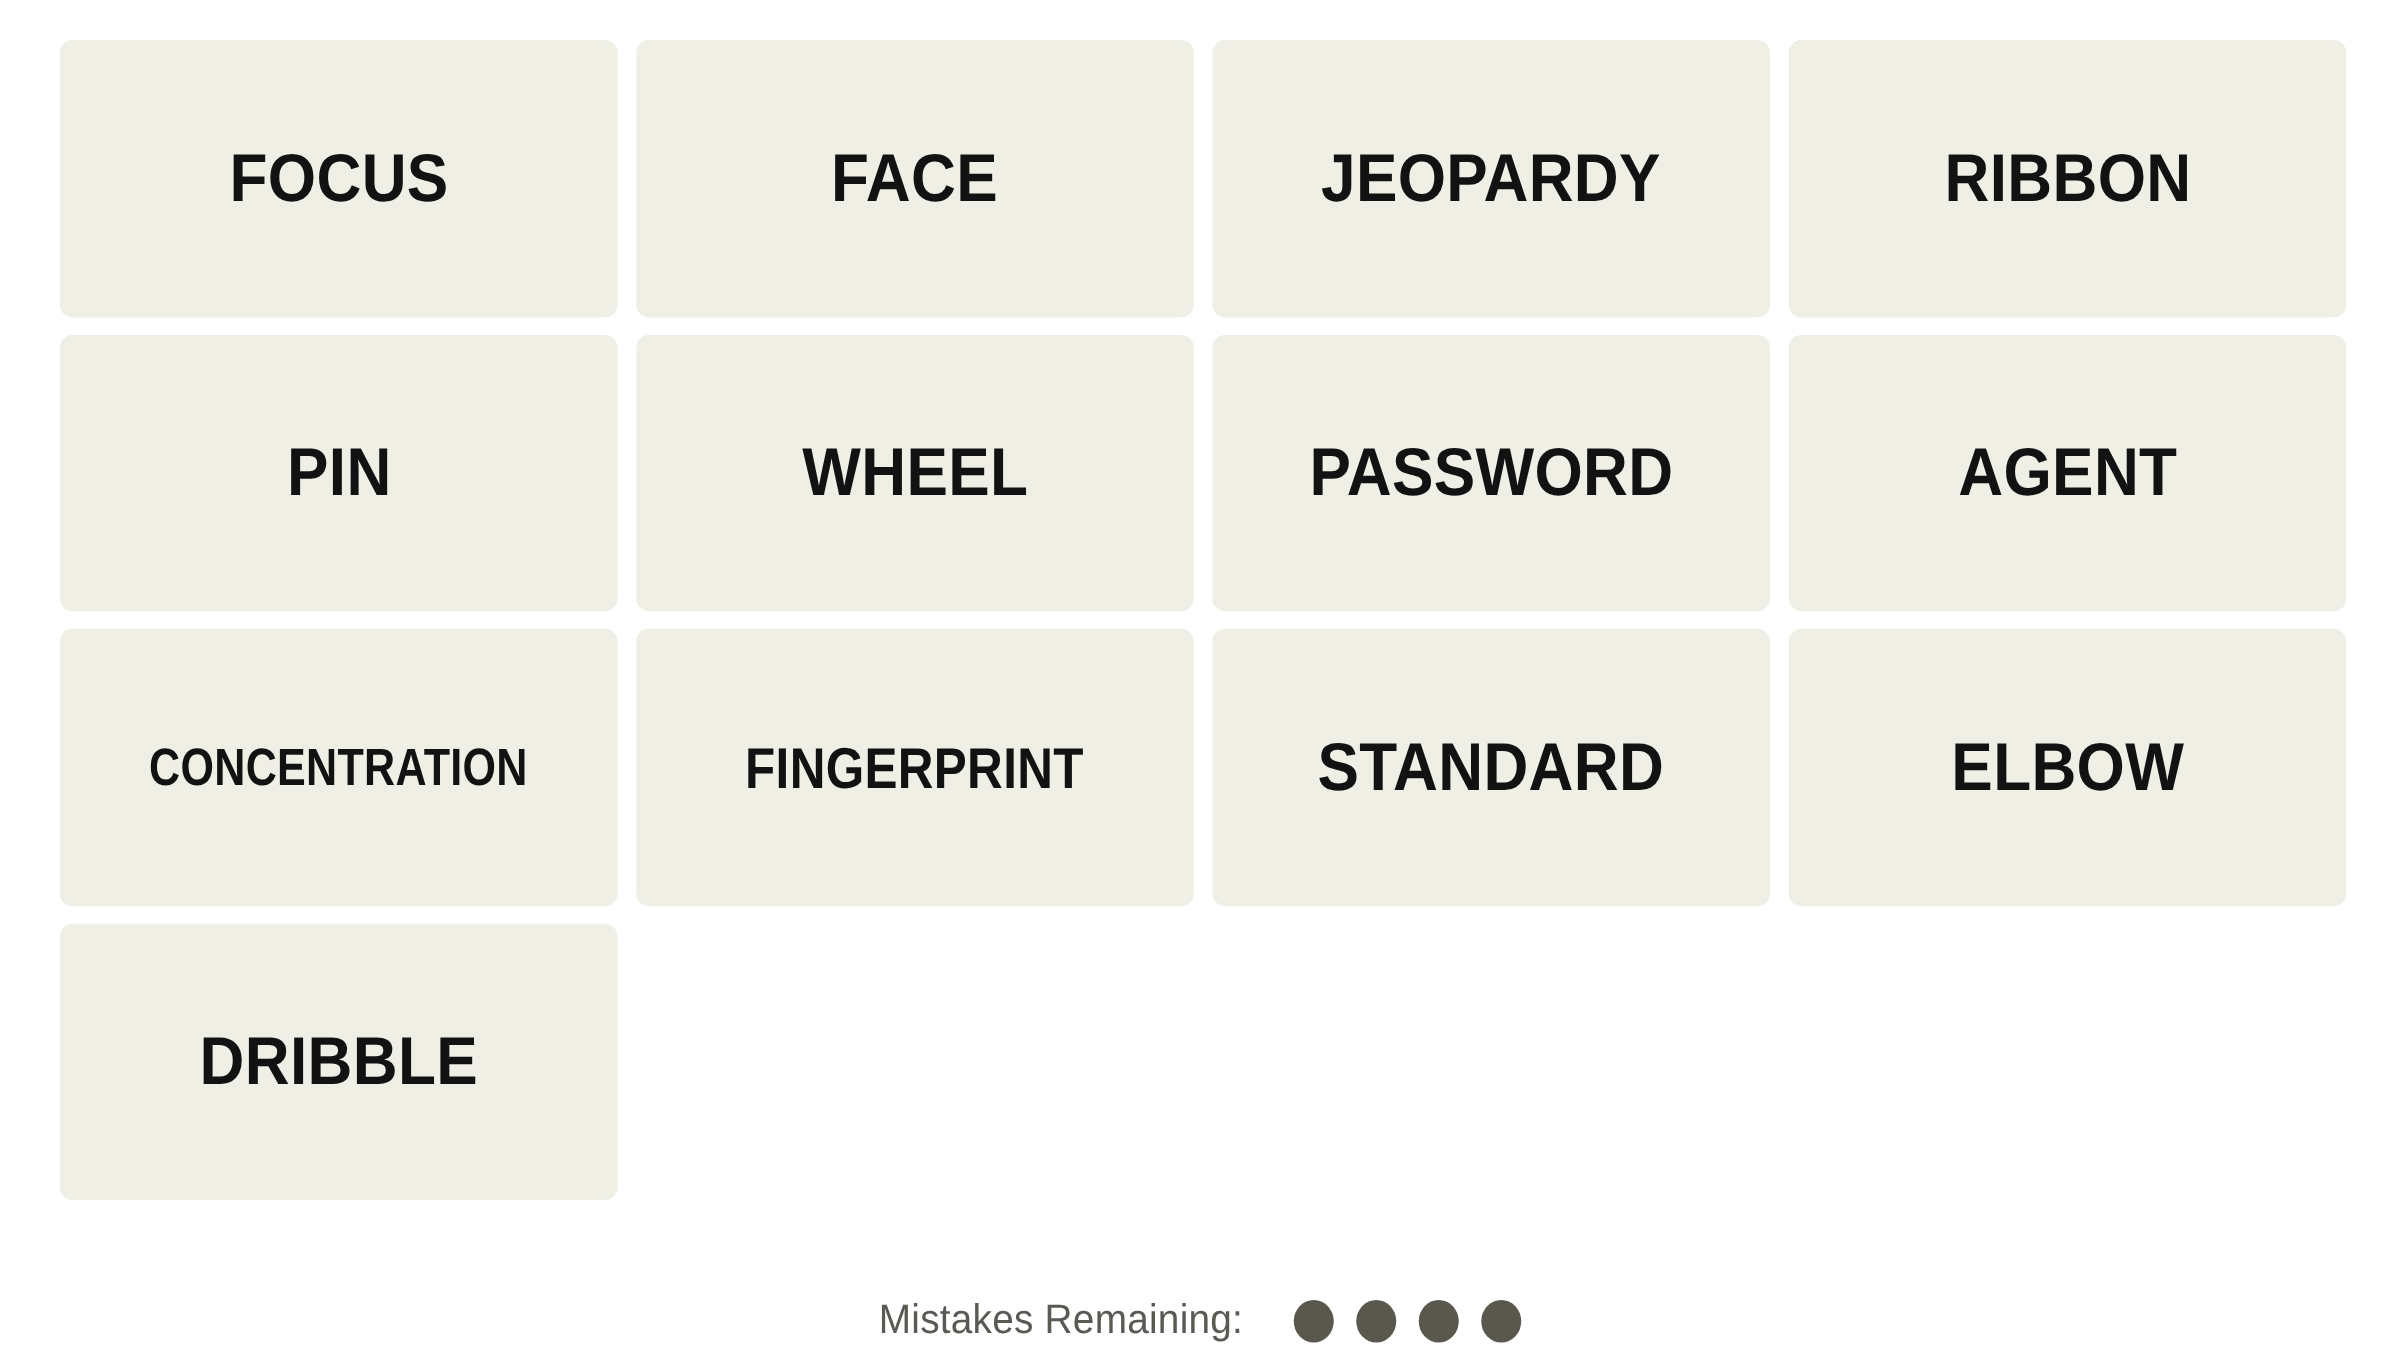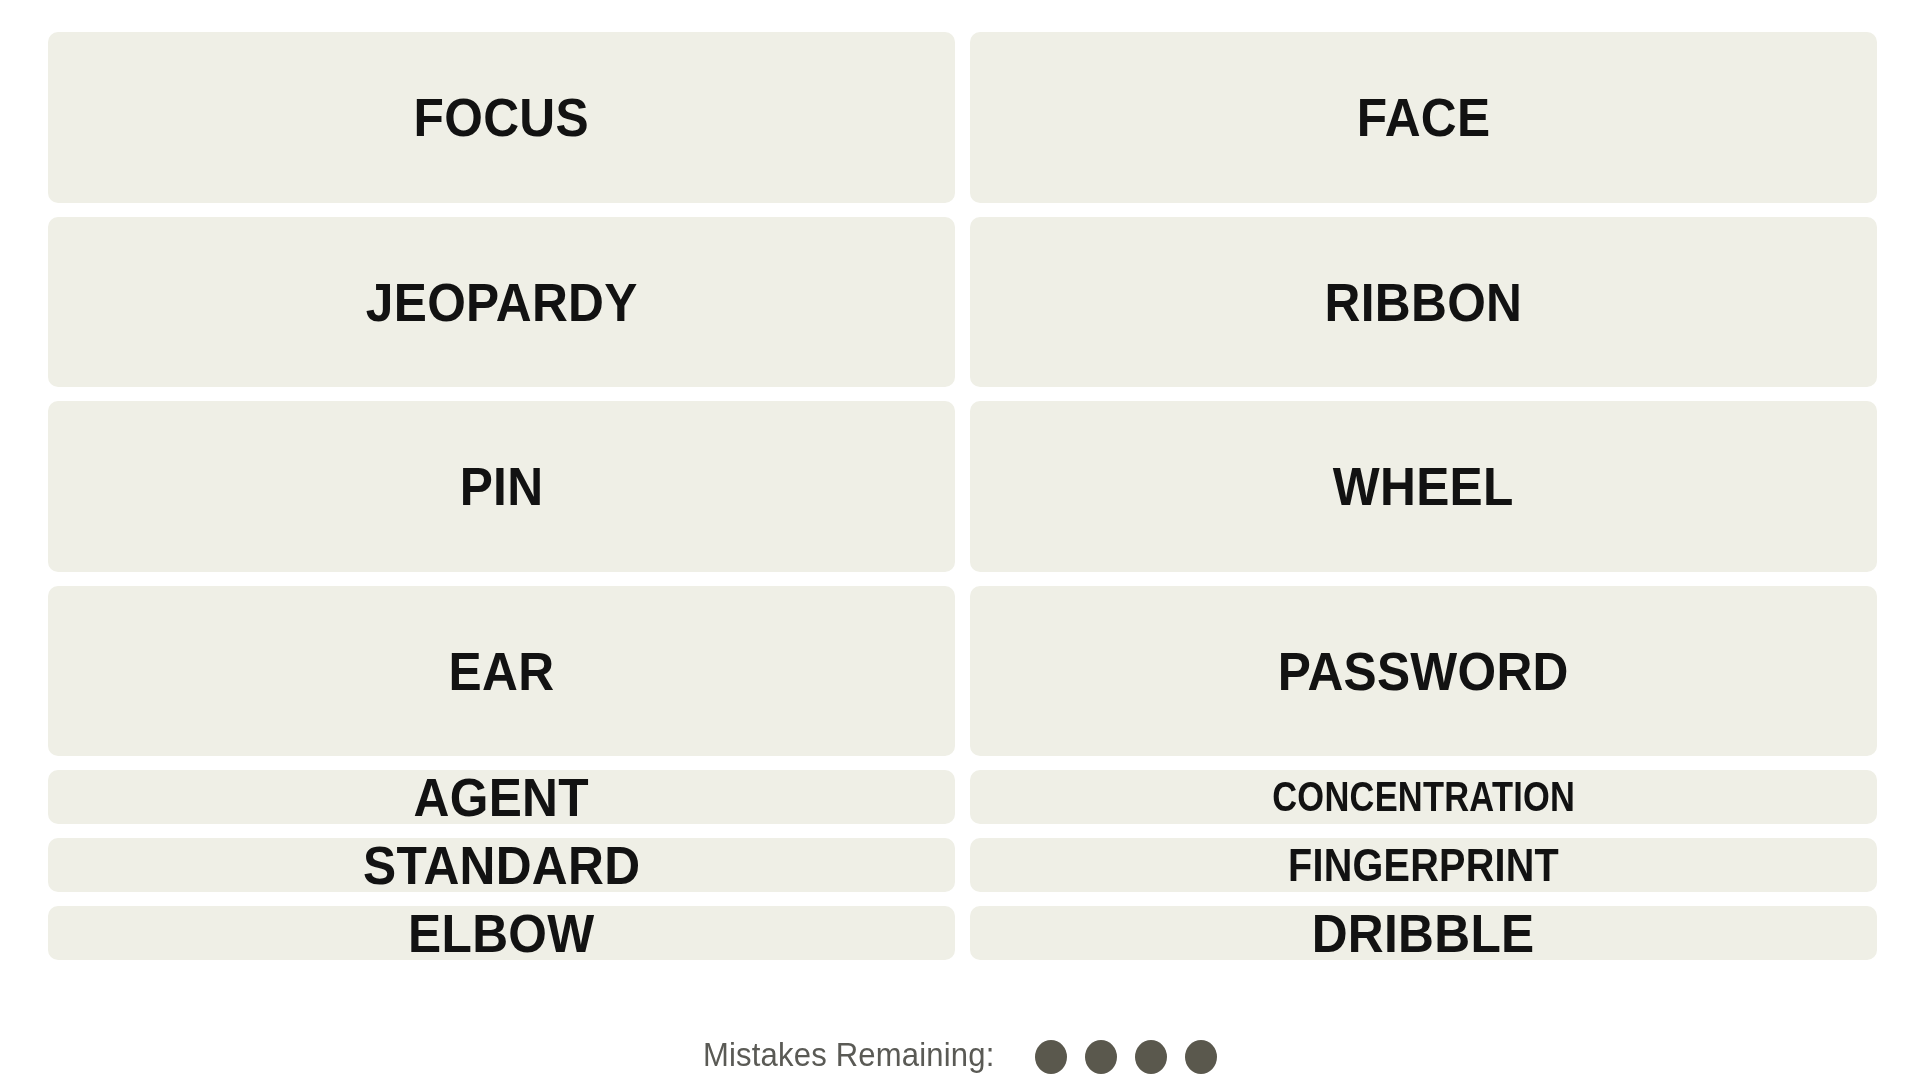--- a/index.html
+++ b/index.html
@@ -24,21 +24,21 @@
   }
 
   
   #puzzle-grid {
     position: absolute;
     left: 48px;
     top: 32px;
     width: 1829px;
     height: 928px;
     display: grid;
-    grid-template-columns: repeat(2, 1fr);
+    grid-template-columns: repeat(4, 1fr);
     grid-template-rows: repeat(4, 1fr);
     column-gap: 15px;
     row-gap: 14px;
     box-sizing: border-box;
   }
 
   .tile {
     background: #efefe6;
     border-radius: 10px;
     display: flex;
@@ -130,36 +130,33 @@
       <div class="tile">
         <span class="tile-label">RIBBON</span>
       </div>
       <div class="tile">
         <span class="tile-label">PIN</span>
       </div>
       <div class="tile">
         <span class="tile-label">WHEEL</span>
       </div>
       <div class="tile">
-        <span class="tile-label">EAR</span>
-      </div>
-      <div class="tile">
         <span class="tile-label">PASSWORD</span>
       </div>
       <div class="tile">
         <span class="tile-label">AGENT</span>
       </div>
       <div class="tile">
         <span class="tile-label len-xlong">CONCENTRATION</span>
       </div>
       <div class="tile">
-        <span class="tile-label">STANDARD</span>
+        <span class="tile-label len-long">FINGERPRINT</span>
       </div>
       <div class="tile">
-        <span class="tile-label len-long">FINGERPRINT</span>
+        <span class="tile-label">STANDARD</span>
       </div>
       <div class="tile">
         <span class="tile-label">ELBOW</span>
       </div>
       <div class="tile">
         <span class="tile-label">DRIBBLE</span>
       </div>
     </div>
 
   <div id="mistakes-bar">

